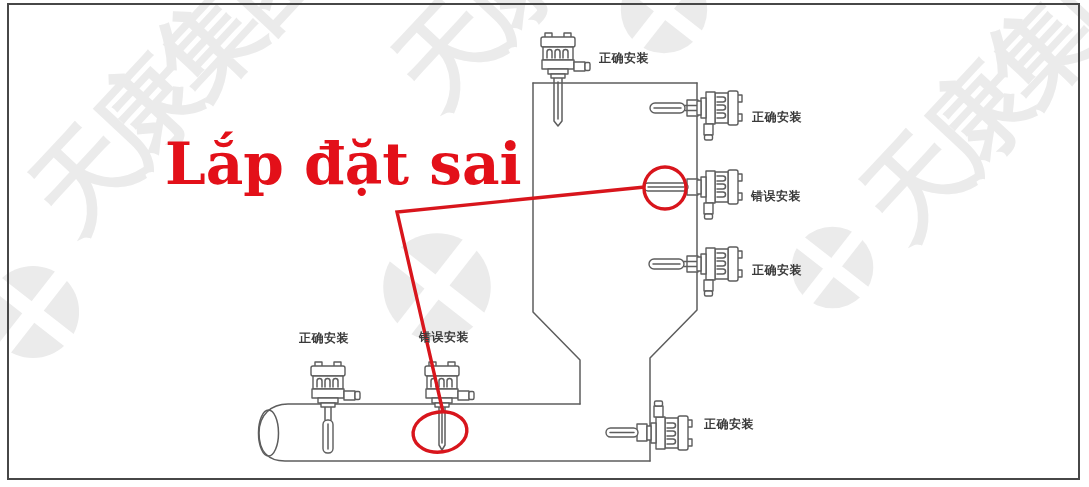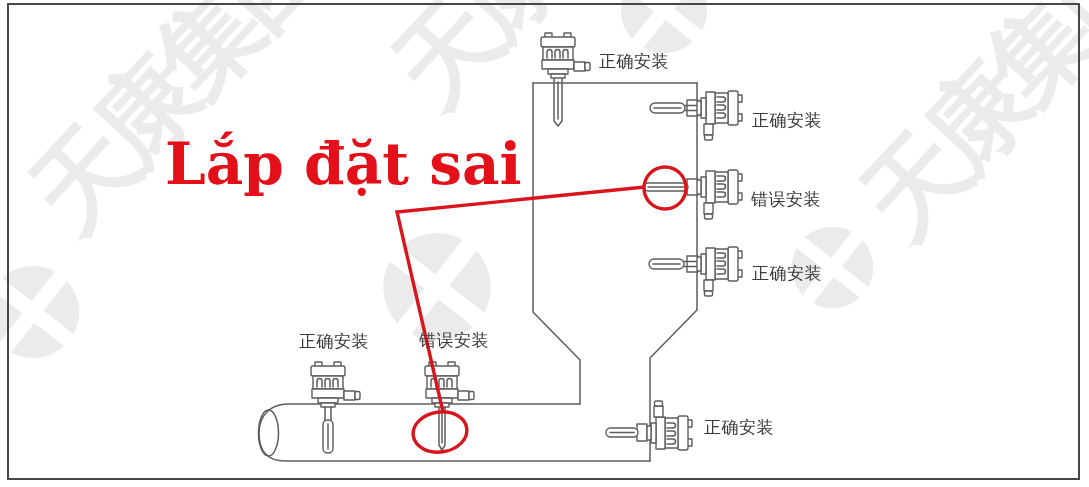--- a/index.html
+++ b/index.html
@@ -20,21 +20,21 @@
   .wm-t{position:absolute;white-space:nowrap;font-weight:bold;font-size:100px;line-height:1;
         letter-spacing:-8px;color:var(--c-watermark);transform-origin:0 0;transform:rotate(-47deg);
         user-select:none;}
   .wm-logo{position:absolute;}
   
   .diagram{position:absolute;left:0;top:0;}
   .ln{fill:none;stroke:var(--c-line);stroke-width:1.5;stroke-linecap:round;stroke-linejoin:round;}
   .part{fill:#fff;stroke:var(--c-line);stroke-width:1.4;stroke-linejoin:round;}
   .redline{fill:none;stroke:var(--c-annotation-red);stroke-width:3.4;stroke-linejoin:miter;}
   
-  .lbl{position:absolute;font-size:17px;font-weight:400;letter-spacing:0.5px;color:var(--c-label);
+  .lbl{position:absolute;font-size:12px;font-weight:700;letter-spacing:0.5px;color:var(--c-label);
        white-space:nowrap;}
   .lbl-0{left:599px;top:50px;}
   .lbl-1{left:752px;top:109px;}
   .lbl-2{left:751px;top:188px;}
   .lbl-3{left:752px;top:262px;}
   .lbl-4{left:299px;top:330px;}
   .lbl-5{left:419px;top:329px;}
   .lbl-6{left:704px;top:416px;}
   .title-red{position:absolute;left:165px;top:133px;font-family:"DejaVu Serif","Liberation Serif",serif;
        font-weight:bold;font-size:58px;line-height:1.1;color:var(--c-title-red);white-space:nowrap;}

